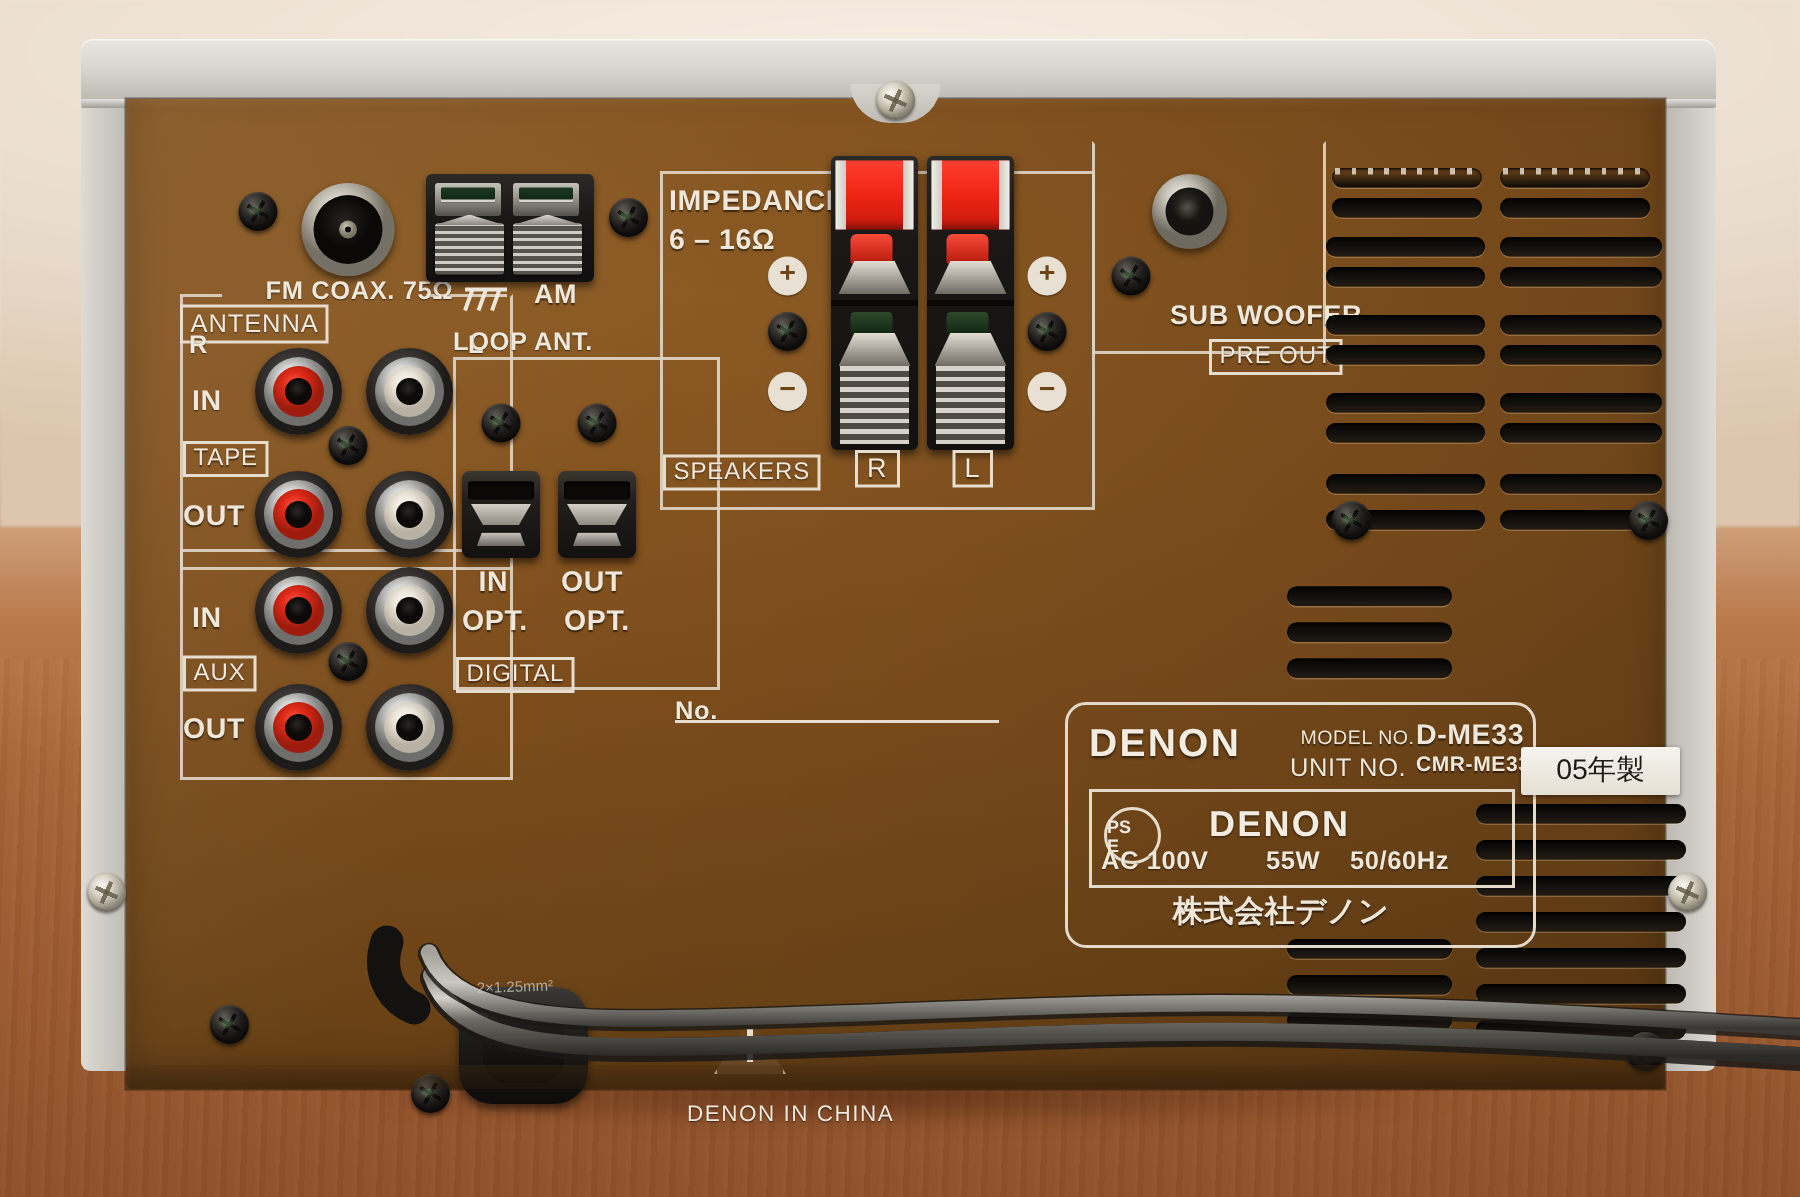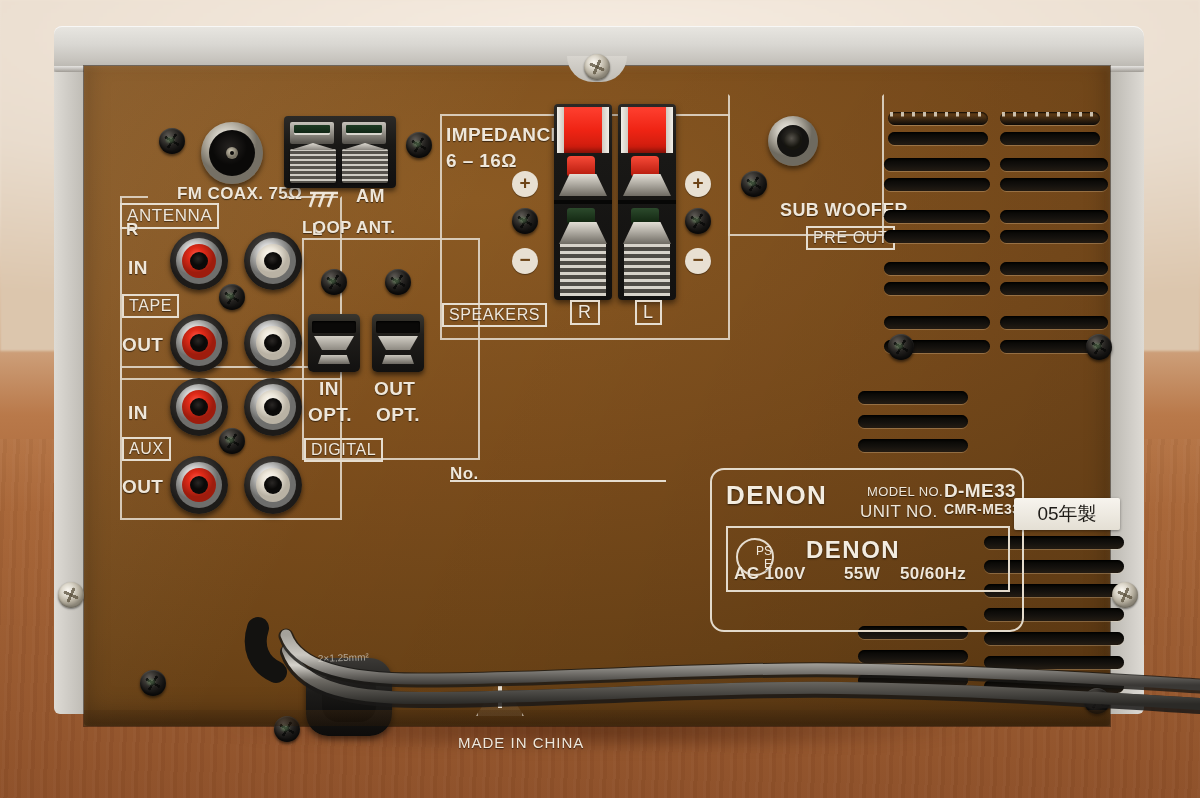--- a/index.html
+++ b/index.html
@@ -192,22 +192,22 @@
   .sawteeth{position:absolute;left:2px;right:2px;top:0px;height:8px;
     background:repeating-linear-gradient(90deg,#e2d9c8 0 3px, transparent 3px 11px);
     clip-path:polygon(0 0,100% 0,100% 55%,0 55%);opacity:.85;}
 
   
   .plate{position:absolute;border:2px solid #e3dacb;border-radius:14px;}
   .plate-inner{position:absolute;border:2px solid #e3dacb;}
   .denonlogo{font-family:"Liberation Sans", sans-serif;font-weight:bold;letter-spacing:1.5px;color:#f3ece0;
     text-shadow:0 1px 2px rgba(0,0,0,.6);}
   .pse{position:absolute;width:38px;height:38px;border-radius:50%;border:2px solid #e6ddcf;
-    color:#f0e8dc;font-size:12px;line-height:1.05;text-align:right;padding-top:5px;box-sizing:border-box;
-    font-weight:normal;}
+    color:#f0e8dc;font-size:12px;line-height:1.05;text-align:left;padding-top:5px;box-sizing:border-box;
+    font-weight:bold;}
 
   
   .serial{position:absolute;background:linear-gradient(180deg,#f6f3ec,#e6e1d6);
     border-radius:3px;box-shadow:0 1px 3px rgba(0,0,0,.45);
     color:#2b2823;font-family:"Liberation Serif", serif;text-align:center;}
   .yearsticker{position:absolute;background:linear-gradient(180deg,#f7f4ee,#e4dfd4);
     border-radius:2px;box-shadow:0 1px 3px rgba(0,0,0,.4);
     color:#1f1c18;text-align:center;}
 
   
@@ -500,40 +500,41 @@
           <div class="pse" style="left:8px;top:10px;">
             <span>PS</span><br>
             <span>E</span>
           </div>
           <div class="denonlogo" style="position:absolute;left:78px;top:8px;font-size:24px;">DENON</div>
           <div class="sk b" style="left:6px;top:36px;font-size:17px;">AC 100V</div>
           <div class="sk b" style="left:116px;top:36px;font-size:17px;">55W</div>
           <div class="sk b" style="left:172px;top:36px;font-size:17px;">50/60Hz</div>
         </div>
 
+        <div class="sk b" style="left:70px;top:124px;font-size:20px;">株式会社デノン</div>
       </div>
 
       <div class="yearsticker" style="left:930px;top:432px;width:106px;height:32px;line-height:32px;font-size:19px;">05年製</div>
 
       <div class="grommet" style="left:222px;top:592px;"></div>
       <div class="screw" style="left:56px;top:604px;">
         <div class="cross"></div>
           <div class="glint"></div>
       </div>
       <div class="screw" style="left:190px;top:650px;">
         <div class="cross"></div>
           <div class="glint"></div>
       </div>
       <div class="screw" style="left:1000px;top:622px;">
         <div class="cross"></div>
           <div class="glint"></div>
       </div>
 
       <div class="warn" style="left:392px;top:612px;"></div>
-      <div class="sk" style="left:374px;top:668px;font-size:15px;letter-spacing:1px;">MADE IN CHINA</div>
+      <div class="sk" style="left:374px;top:668px;font-size:15px;letter-spacing:1px;">DENON IN CHINA</div>
 
       <div class="bottomedge" style="left:0;top:644px;width:1026px;height:16px;opacity:.35;"></div>
     </div>
 
     <div class="screw-silver" style="left:22px;top:556px;">
       <div class="cross"></div>
     </div>
     <div class="screw-silver" style="right:20px;top:556px;">
       <div class="cross"></div>
     </div>

